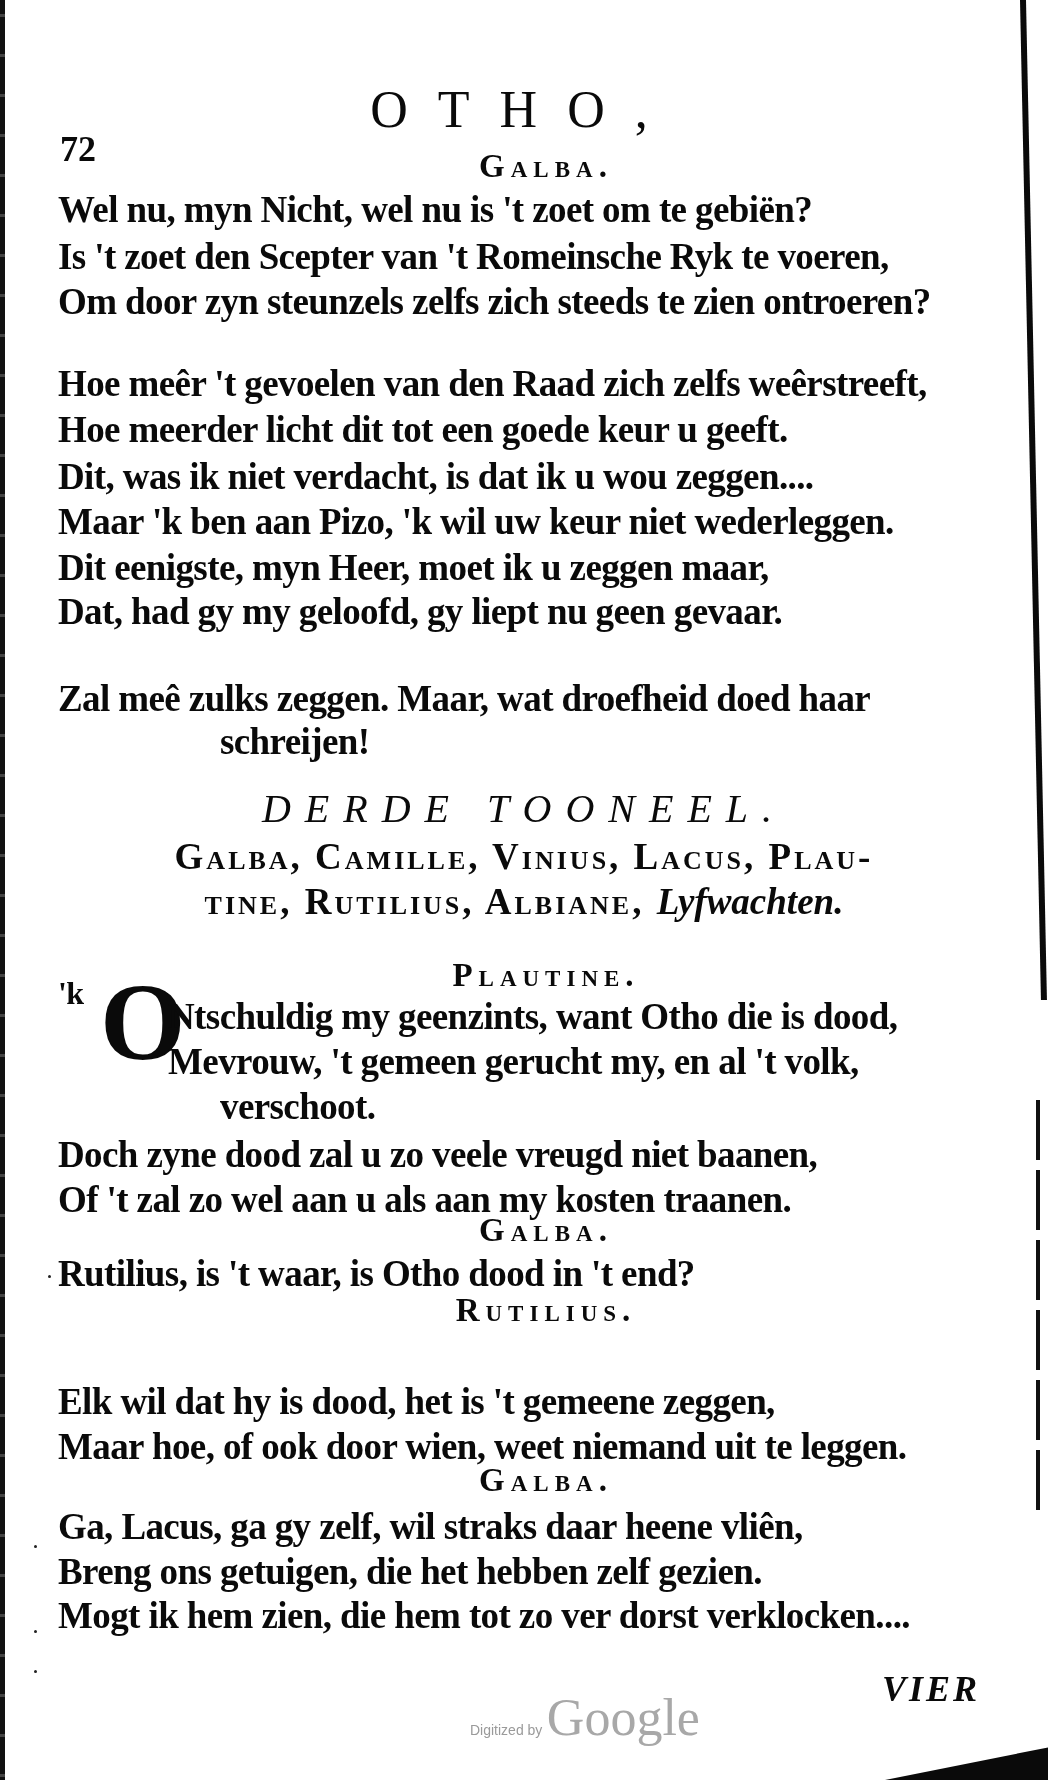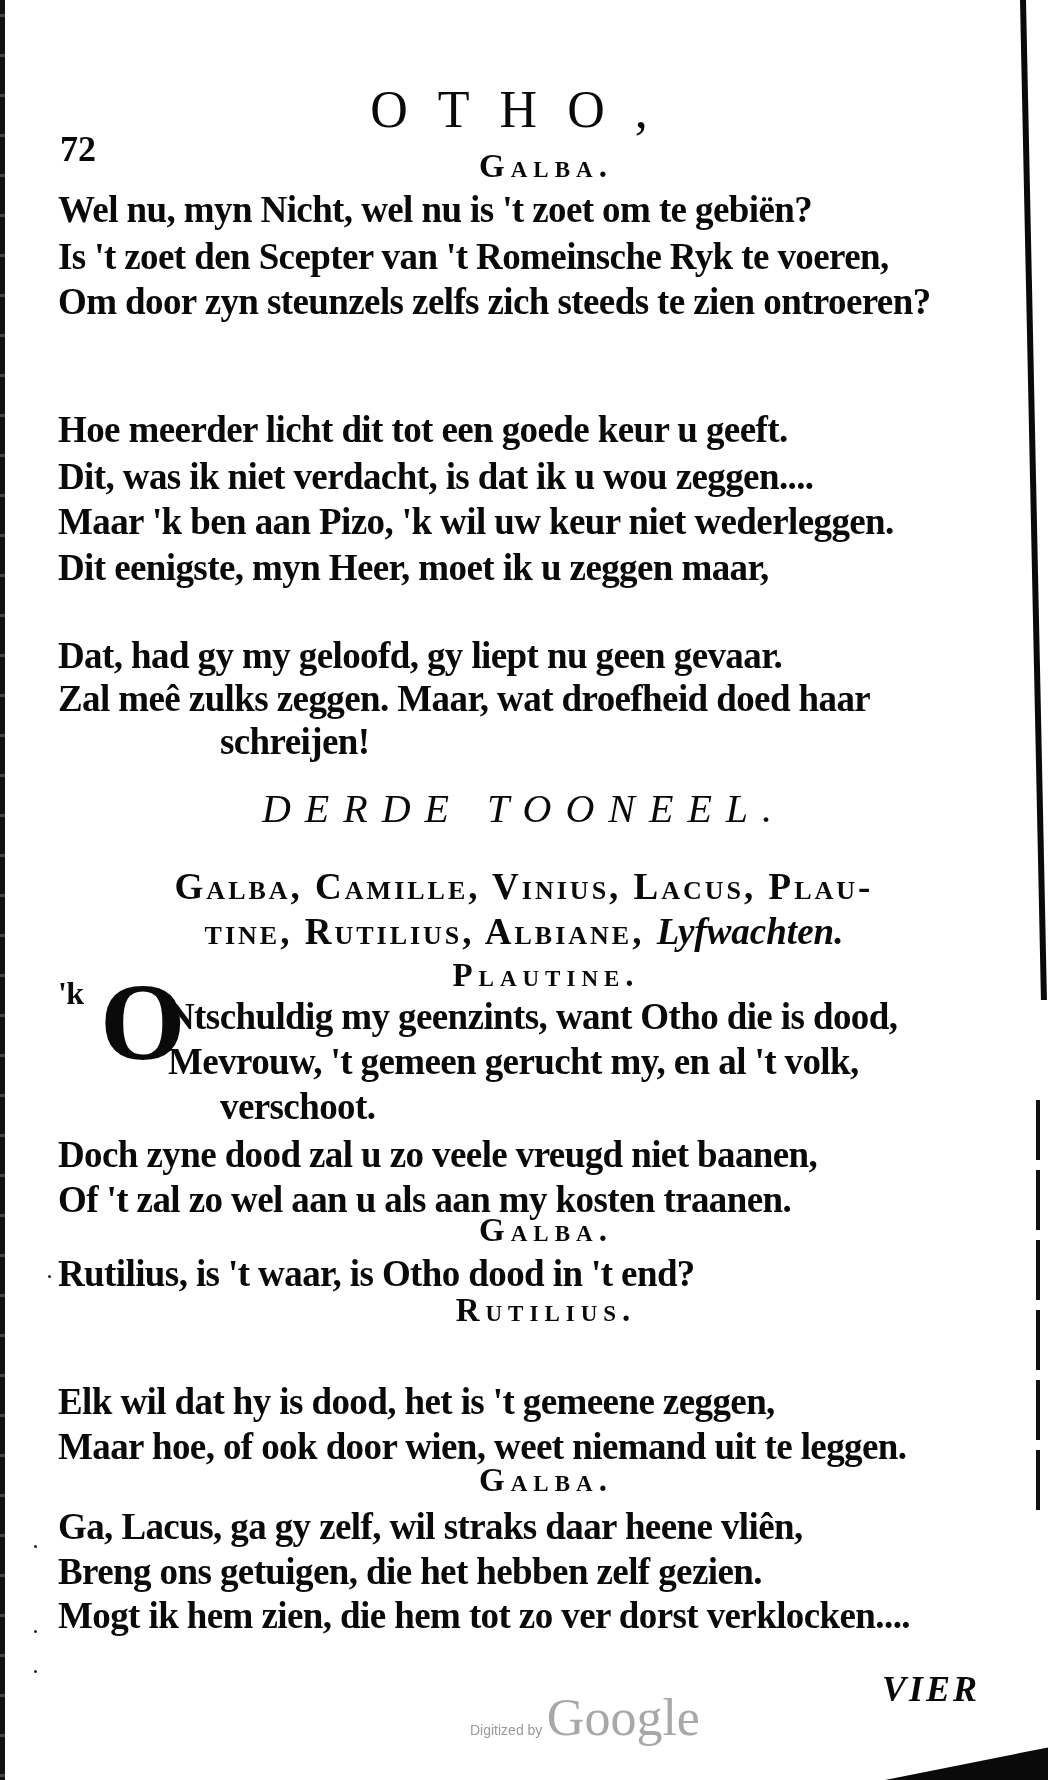--- a/index.html
+++ b/index.html
@@ -16,21 +16,21 @@
               background: #0a0a0a; clip-path: polygon(100% 0, 100% 100%, 0 100%); }
     .line { position: absolute; white-space: nowrap; font-family: "Liberation Serif", serif;
             font-size: 37px; font-weight: bold; letter-spacing: -0.6px; transform-origin: left center; }
     .center { position: absolute; white-space: nowrap; left: 0; width: 1048px; text-align: center;
               font-family: "Liberation Serif", serif; font-weight: bold; }
     .speaker { font-size: 33px; letter-spacing: 6px; font-variant: small-caps; padding-left: 22px; }
     .pagenum { position: absolute; left: 60px; top: 88px; font-size: 36px; font-weight: bold;
                font-family: "Liberation Serif", serif; margin-top: 40px; }
     .running-title { top: 80px; font-size: 52px; letter-spacing: 30px; font-weight: normal; }
     .scene-title { top: 785px; font-size: 40px; letter-spacing: 14px; font-style: italic; font-weight: normal; }
-    .cast { font-size: 37px; letter-spacing: 3px; font-variant: small-caps; margin-top: 30px; }
+    .cast { font-size: 37px; letter-spacing: 3px; font-variant: small-caps; }
     .cast i { font-variant: normal; letter-spacing: 0; }
     .dropcap { position: absolute; left: 100px; top: 967px; font-size: 110px; line-height: 1;
                font-family: "Liberation Serif", serif; font-weight: bold; }
     .catchword { position: absolute; left: 882px; top: 1668px; font-size: 36px; font-weight: bold;
                  font-style: italic; letter-spacing: 3px; font-family: "Liberation Serif", serif; }
     .watermark { position: absolute; left: 470px; top: 1688px; color: #9a9a9a;
                  font-family: "Liberation Sans", sans-serif; white-space: nowrap; }
     .watermark .small { font-size: 14px; }
     .watermark .big { font-family: "Liberation Serif", serif; font-size: 52px; color: #a8a8a8; }
     .speck { position: absolute; width: 3px; height: 3px; background: #222; border-radius: 50%; }
@@ -46,25 +46,26 @@
   <div class="corner"></div>
 
   <div class="pagenum">72</div>
   <div class="center running-title">OTHO,</div>
 
   <div class="center speaker" style="top:148px;">Galba.</div>
   <div class="line" style="left:58px; top:188px;">Wel nu, myn Nicht, wel nu is 't zoet om te gebiën?</div>
   <div class="line" style="left:58px; top:235px;">Is 't zoet den Scepter van 't Romeinsche Ryk te voeren,</div>
   <div class="line" style="left:58px; top:280px;">Om door zyn steunzels zelfs zich steeds te zien ontroeren?</div>
 
+  <div class="line" style="left:58px; top:362px;">Hoe meêr 't gevoelen van den Raad zich zelfs weêrstreeft,</div>
   <div class="line" style="left:58px; top:408px;">Hoe meerder licht dit tot een goede keur u geeft.</div>
   <div class="line" style="left:58px; top:455px;">Dit, was ik niet verdacht, is dat ik u wou zeggen....</div>
   <div class="line" style="left:58px; top:500px;">Maar 'k ben aan Pizo, 'k wil uw keur niet wederleggen.</div>
   <div class="line" style="left:58px; top:546px;">Dit eenigste, myn Heer, moet ik u zeggen maar,</div>
-  <div class="line" style="left:58px; top:590px;margin-top:44px;">Dat, had gy my geloofd, gy liept nu geen gevaar.</div>
+  <div class="line" style="left:58px; top:590px;">Dat, had gy my geloofd, gy liept nu geen gevaar.</div>
   <div class="line" style="left:58px; top:677px;">Zal meê zulks zeggen. Maar, wat droefheid doed haar</div>
   <div class="line" style="left:220px; top:720px;">schreijen!</div>
 
   <div class="center scene-title">DERDE TOONEEL.</div>
   <div class="center cast" style="top:835px;">Galba, Camille, Vinius, Lacus, Plau-</div>
   <div class="center cast" style="top:880px;">
     <span>tine, Rutilius, Albiane,</span>
     <i>Lyfwachten.</i>
   </div>
 

